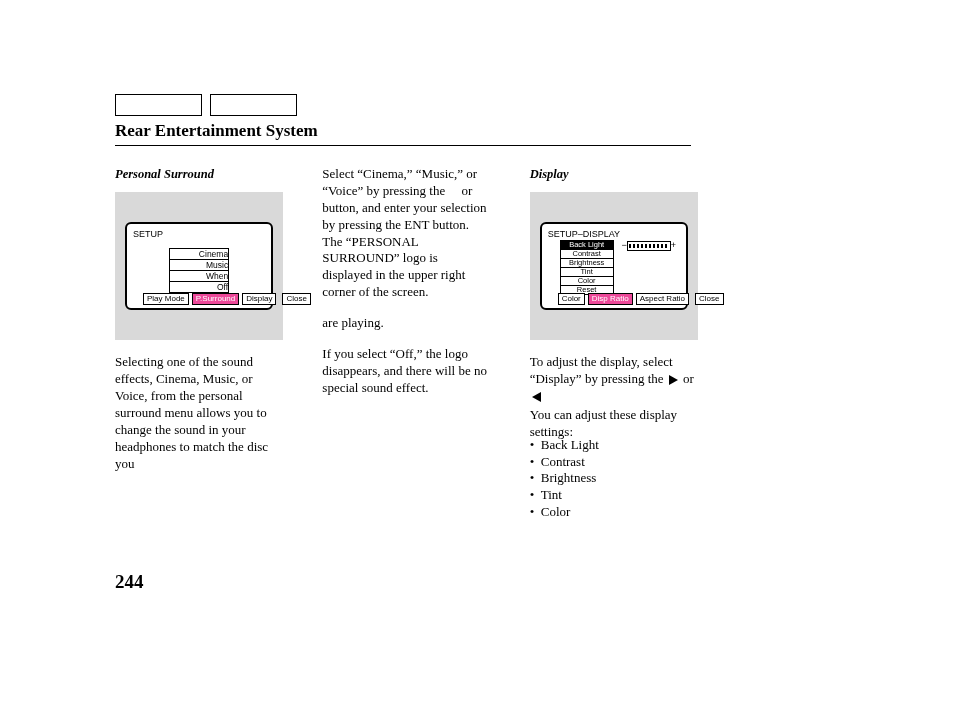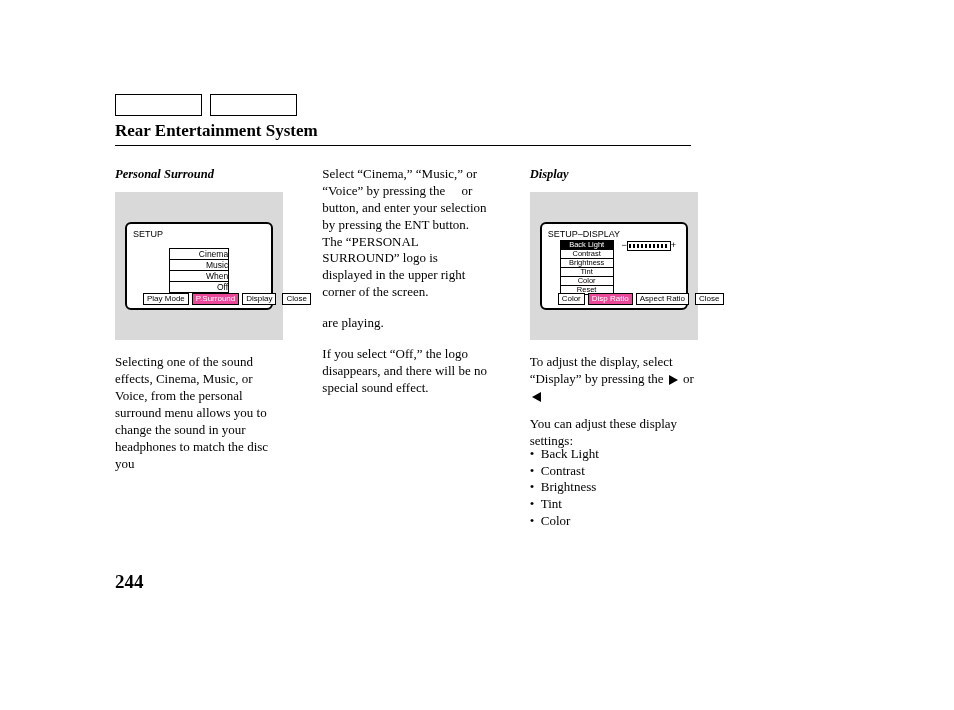--- a/index.html
+++ b/index.html
@@ -236,21 +236,21 @@
           <div class="bottom-tabs">
             <span class="tab">Color</span>
             <span class="tab sel">Disp Ratio</span>
             <span class="tab">Aspect Ratio</span>
             <span class="spacer"></span>
             <span class="tab">Close</span>
           </div>
         </div>
       </div>
 
-      <div class="para" style="margin-bottom:11px">
+      <div class="para" style="margin-bottom:2px">
         <span>To adjust the display, select “Display” by pressing the</span>
         <span class="arrow-right"></span>
         <span>or</span><br>
         <span class="arrow-left"></span>
       </div>
       <div class="para" style="margin-bottom:4px">You can adjust these display settings:</div>
       <div class="settings-list">
         <div>Back Light</div>
         <div>Contrast</div>
         <div>Brightness</div>

